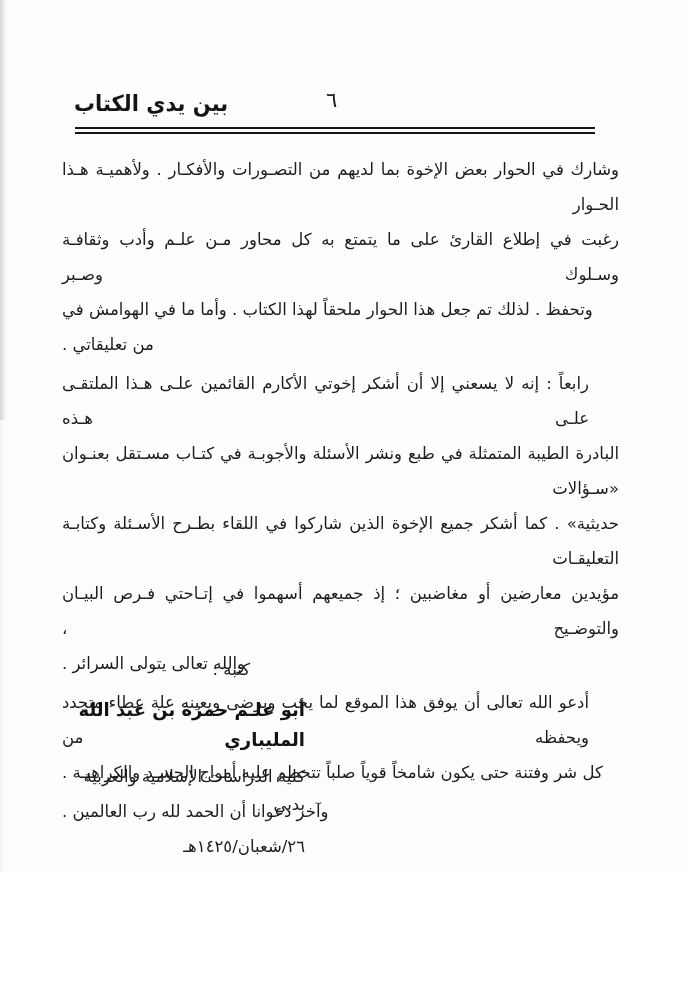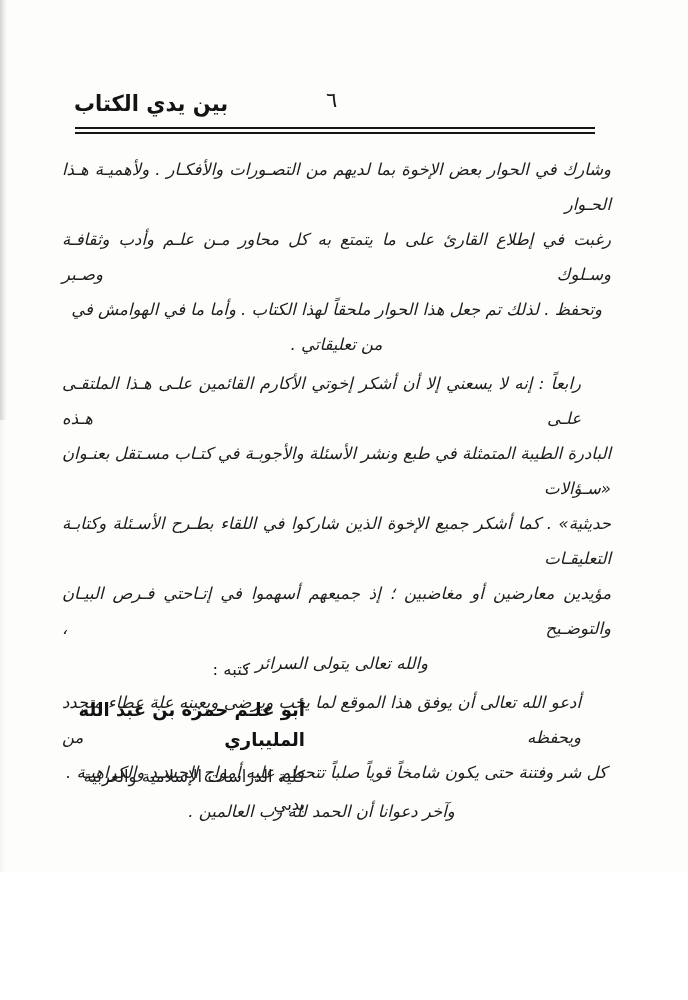--- a/index.html
+++ b/index.html
@@ -49,22 +49,22 @@
   }
 
   
   .body-text {
     position: absolute; left: 62px; top: 152px; width: 561px;
     direction: rtl;
     font-size: 16.5px;
     line-height: 35px;
     color: #1c1c1c;
   }
-  .para { margin: 0 12px 4px 0; font-style: italic; }
-  .line { text-align: center; white-space: normal; }
+  .para { margin: 0 4px 4px 0; }
+  .line { text-align: left; white-space: normal; }
   .line.full { text-align: justify; text-align-last: justify; }
   .line.first { padding-right: 30px; }
 
   
   .signature {
     position: absolute; left: 55px; top: 655px; width: 250px;
     direction: rtl;
     text-align: right;
     font-size: 16.5px;
     color: #1c1c1c;
@@ -107,17 +107,18 @@
       </div>
       <div class="para">
         <div class="line last first">وآخر دعوانا أن الحمد لله رب العالمين .</div>
       </div>
     </div>
 
   <div class="signature">
     <div class="sig-label">كتبه :</div>
     <div class="sig-name">أبو علـم حمزة بن عبد الله المليباري</div>
     <div class="sig-aff">كلية الدراسات الإسلامية والعربية بدبي</div>
+    <div class="sig-date">٢٦/شعبان/١٤٢٥هـ</div>
   </div>
 
   <div class="speck speck1"></div>
   <div class="speck speck2"></div>
 </div>
 
 </body></html>

